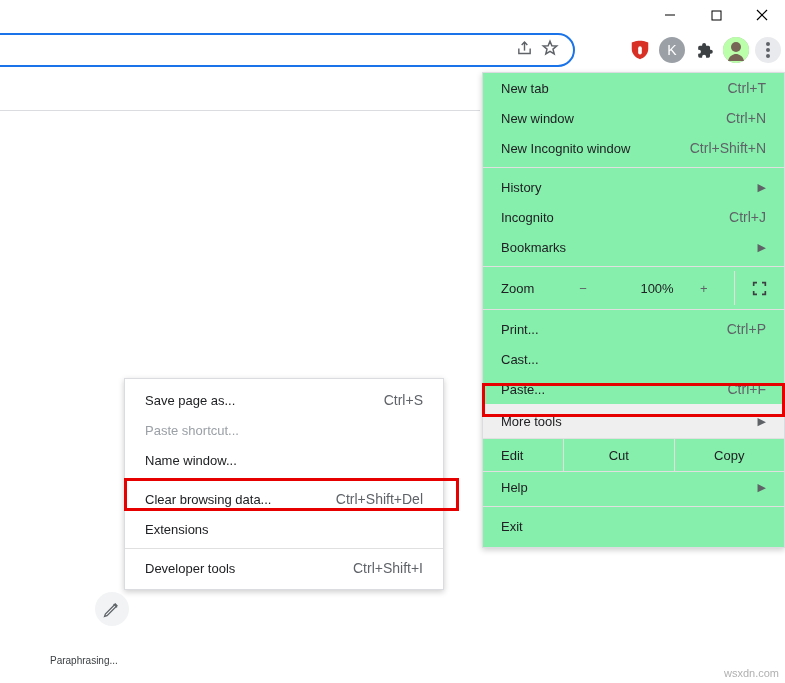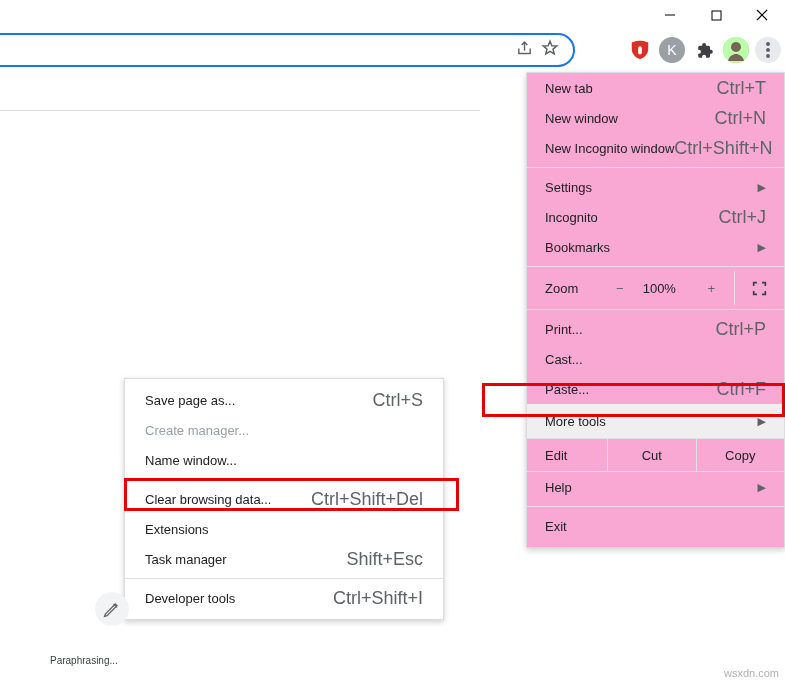--- a/index.html
+++ b/index.html
@@ -86,46 +86,46 @@
     right: 305px;
     height: 1px;
     background: #dadce0;
   }
 
   
   .menu-main {
     position: absolute;
     top: 72px;
     right: 0;
-    width: 259px;
-    background: #f9a8d4;
+    width: 303px;
+    background: #86efac;
     border: 1px solid #dadce0;
     box-shadow: 0 2px 6px rgba(0,0,0,.2);
     padding-bottom: 6px;
   }
   .row {
     display: flex;
     align-items: center;
     height: 30px;
     padding: 0 18px;
     position: relative;
     white-space: nowrap;
   }
   .row .label { flex: 1; }
-  .row .short { color:#5f6368; font-size:18px; text-align:right; min-width:80px; }
+  .row .short { color:#5f6368; font-size:14px; text-align:right; min-width:80px; }
   .row .chev  { color:#5f6368; font-size:11px; padding-left:10px; min-width:80px; text-align:right; }
   .row.disabled { color:#9aa0a6; }
   .sep { height:1px; background:#e0e0e0; margin:4px 0; }
 
   .zoomrow {
     display:flex; align-items:center; height:34px;
   }
   .zoomrow .zlab { padding-left:18px; flex:0 0 70px; }
   .zoomrow .zbtn { flex:1; text-align:center; color:#5f6368; }
-  .zoomrow .zval { flex:1; text-align:left; }
+  .zoomrow .zval { flex:1; text-align:right; }
   .zoomrow .fs   { flex:0 0 50px; text-align:center; border-left:1px solid #e0e0e0; height:100%; display:flex; align-items:center; justify-content:center; font-size:16px; }
 
   .editrow {
     display:flex; align-items:center; height:34px; border-top:1px solid #e0e0e0; border-bottom:1px solid #e0e0e0;
   }
   .editrow .elab { padding-left:18px; flex:0 0 80px; }
   .editrow .eb   { flex:1; text-align:center; border-left:1px solid #e0e0e0; height:100%; display:flex; align-items:center; justify-content:center; }
 
   .highlight-red {
     position:absolute;
@@ -249,21 +249,21 @@
   <div class="row">
     <span class="label">New window</span>
     <span class="short">Ctrl+N</span>
   </div>
   <div class="row">
     <span class="label">New Incognito window</span>
     <span class="short">Ctrl+Shift+N</span>
   </div>
   <div class="sep"></div>
   <div class="row">
-    <span class="label">Settings</span>
+    <span class="label">History</span>
     <span class="chev">▶</span>
   </div>
   <div class="row">
     <span class="label">Incognito</span>
     <span class="short">Ctrl+J</span>
   </div>
   <div class="row">
     <span class="label">Bookmarks</span>
     <span class="chev">▶</span>
   </div>
@@ -311,39 +311,35 @@
     <span class="short"></span>
   </div>
 </div>
 
 <div class="menu-sub">
   <div class="row">
     <span class="label">Save page as...</span>
     <span class="short">Ctrl+S</span>
   </div>
   <div class="row disabled">
-    <span class="label">Create manager...</span>
+    <span class="label">Paste shortcut...</span>
     <span class="short"></span>
   </div>
   <div class="row">
     <span class="label">Name window...</span>
     <span class="short"></span>
   </div>
   <div class="sep"></div>
   <div class="row">
     <span class="label">Clear browsing data...</span>
     <span class="short">Ctrl+Shift+Del</span>
   </div>
   <div class="row">
     <span class="label">Extensions</span>
     <span class="short"></span>
-  </div>
-  <div class="row">
-    <span class="label">Task manager</span>
-    <span class="short">Shift+Esc</span>
   </div>
   <div class="sep"></div>
   <div class="row">
     <span class="label">Developer tools</span>
     <span class="short">Ctrl+Shift+I</span>
   </div>
 </div>
 
 <div class="highlight-red" style="top:383px; left:482px; width:303px; height:34px;"></div>
 <div class="highlight-red" style="top:478px; left:124px; width:335px; height:33px;"></div>

